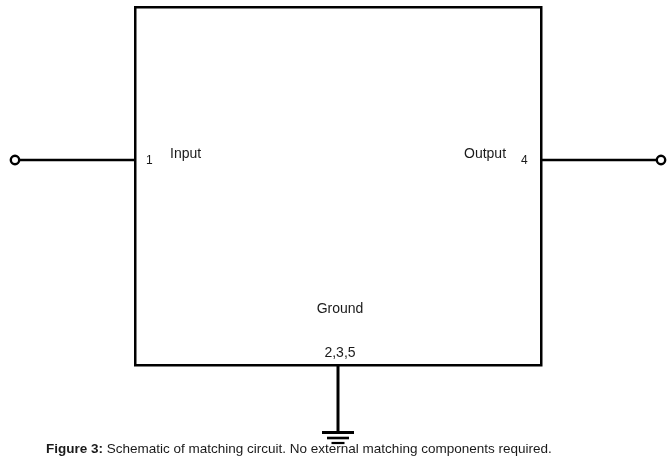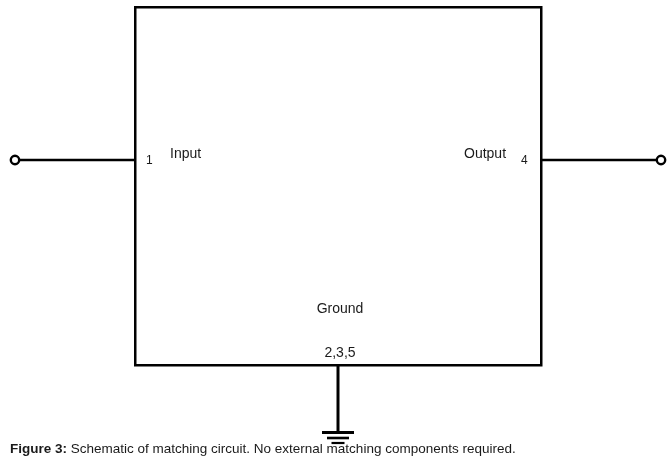--- a/index.html
+++ b/index.html
@@ -47,20 +47,21 @@
     left: 10px;
     top: 440px;
     width: 655px;
     font-size: 13.5px;
     line-height: 17px;
     color: #1a1a1a;
     white-space: nowrap;
   }
   #caption .caption-lead {
     font-weight: bold;
+    margin-left: 36px;
   }
 </style>
 </head>
 <body>
 
 <div id="figure-root">
 
   <svg id="schematic-svg" viewBox="0 0 671 463">
 
     <rect x="135.25" y="7.25" width="406" height="358" fill="#ffffff" stroke="#000000" stroke-width="2.5"></rect>

